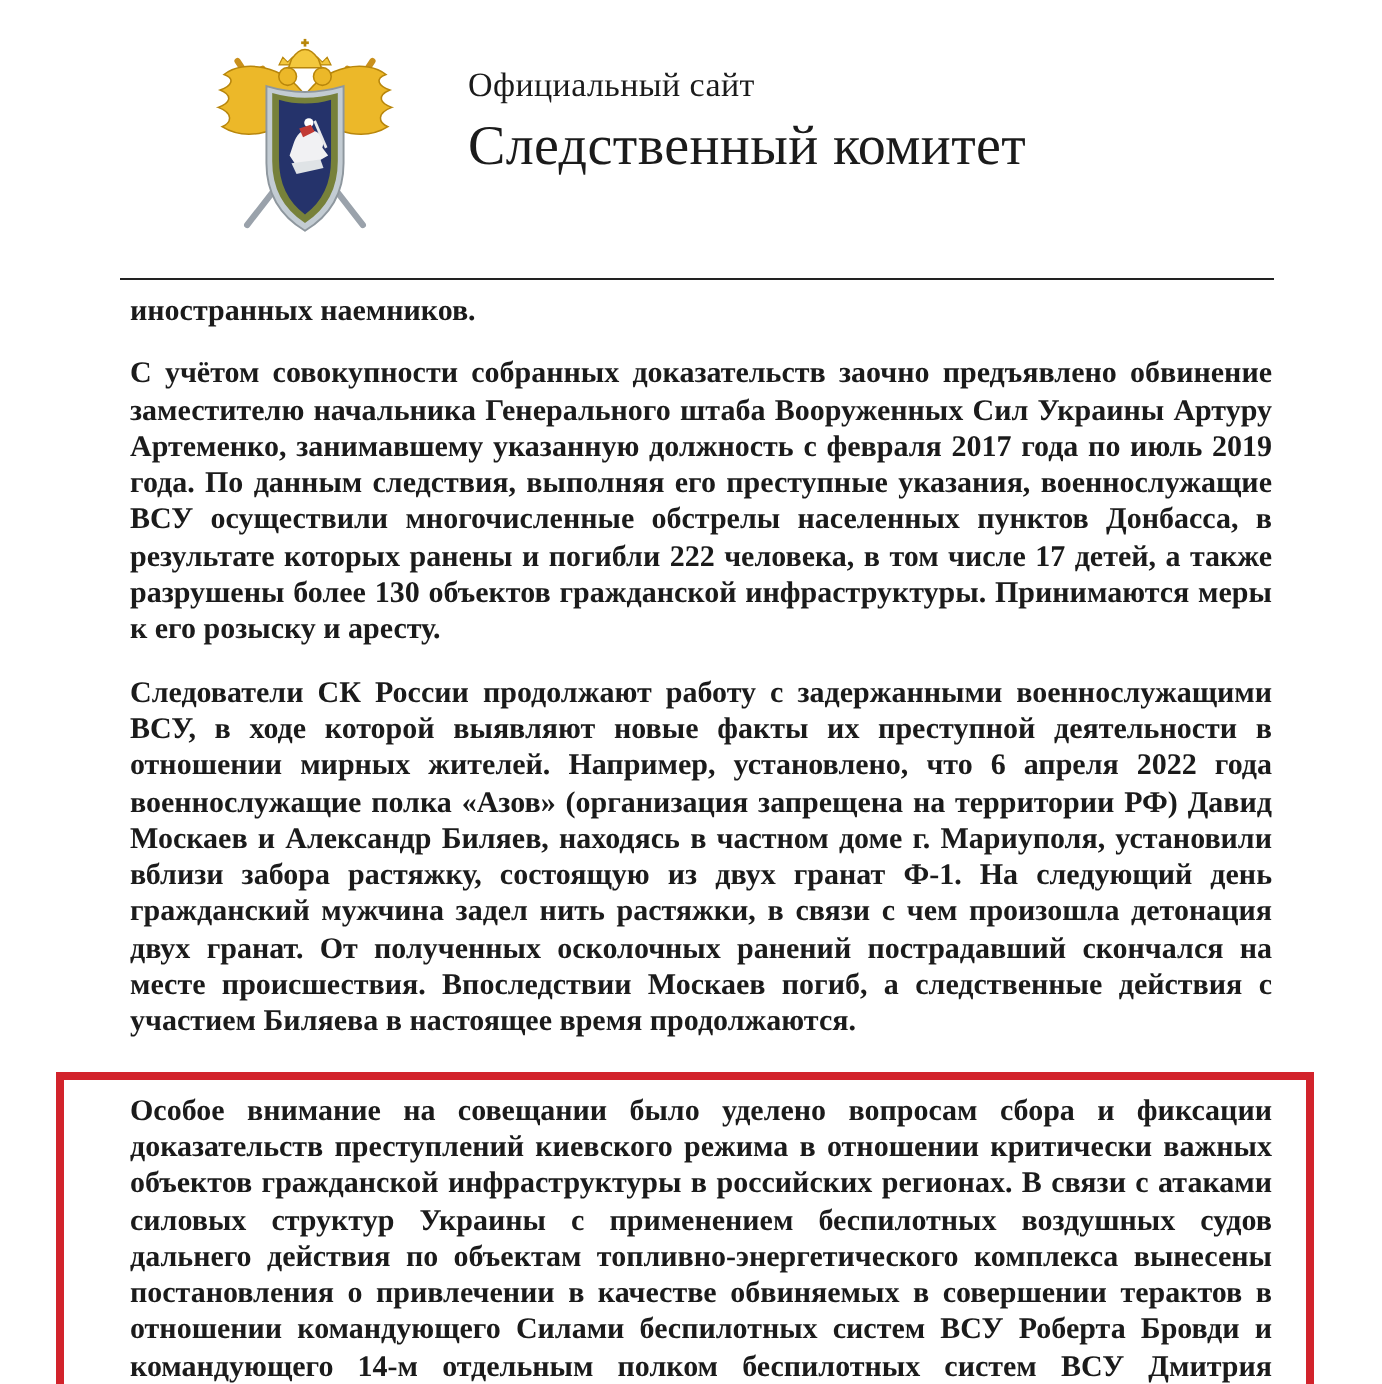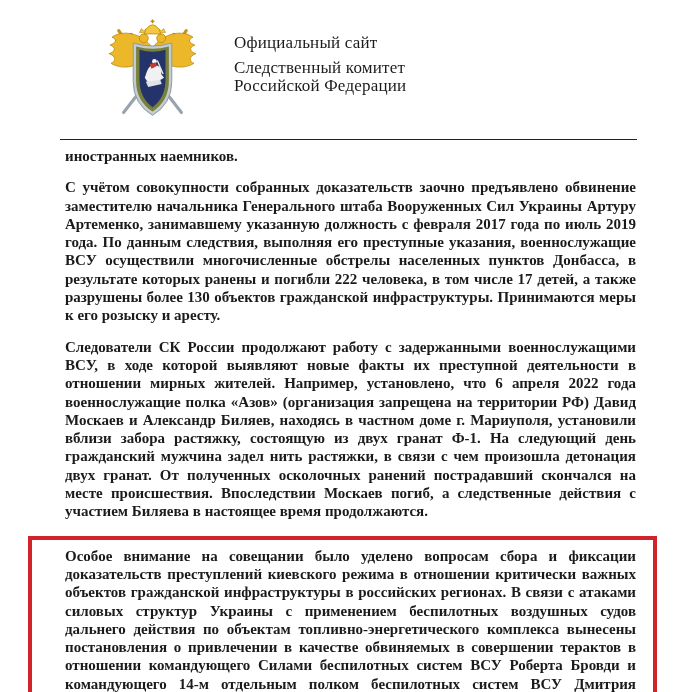--- a/index.html
+++ b/index.html
@@ -15,21 +15,21 @@
   body{
     width:691px;height:692px;background:#ffffff;
     font-family:"Liberation Serif","DejaVu Serif",serif;
     color:var(--text);overflow:hidden;
   }
   .page{width:691px;height:692px;position:relative;}
   header.site-header{display:flex;align-items:flex-start;padding:18px 0 0 104px;height:108px;}
   .emblem{width:97px;height:108px;flex:0 0 auto;}
   .titles{margin:15px 0 0 33px;}
   .site-label{font-size:17px;letter-spacing:.2px;}
-  .org-name{font-size:17px;line-height:1.07;margin:6px 0 0;font-weight:400;letter-spacing:.2px;}
+  .org-name{font-size:28px;line-height:1.07;margin:6px 0 0;font-weight:400;letter-spacing:.2px;}
   hr.rule{border:none;border-top:1.7px solid var(--rule);margin:13px 54px 0 60px;}
   main.article{padding:7px 55px 0 65px;font-size:15px;line-height:18.3px;text-align:justify;}
   main.article p{margin:0 0 13px 0;font-weight:bold;}
   .highlight-box{
     border:4px solid var(--highlight-border);
     margin:15px -21px 0 -37px;
     padding:7px 17px 7px 33px;
   }
   .highlight-box p{margin:0;}
 </style>
@@ -71,21 +71,21 @@
 
         <path d="M44,56 q3,-9 10,-7 q7,2 5,9 l3,4 -7,4 -9,2 -4,-6 Z" fill="#f1f1f3"></path>
         <circle cx="52" cy="45" r="2.4" fill="#ffffff"></circle>
         <path d="M47,48 l6,-2 2,3.5 -6,3 Z" fill="#c23a34"></path>
         <path d="M43,66 l15,-2 1.6,4.5 -14,3 Z" fill="#dfe3e6"></path>
         <line x1="55" y1="44" x2="61" y2="58" stroke="#e8e8ea" stroke-width="1.4"></line>
       </svg>
     </div>
     <div class="titles">
       <div class="site-label">Официальный сайт</div>
-      <h1 class="org-name"><span>Следственный комитет</span><br><span>Российской Федерации</span></h1>
+      <h1 class="org-name"><span>Следственный комитет</span><br></h1>
     </div>
   </header>
 
   <hr class="rule">
 
   <main class="article">
     <p>иностранных наемников.</p>
     <p>С учётом совокупности собранных доказательств заочно предъявлено обвинение заместителю начальника Генерального штаба Вооруженных Сил Украины Артуру Артеменко, занимавшему указанную должность с февраля 2017 года по июль 2019 года. По данным следствия, выполняя его преступные указания, военнослужащие ВСУ осуществили многочисленные обстрелы населенных пунктов Донбасса, в результате которых ранены и погибли 222 человека, в том числе 17 детей, а также разрушены более 130 объектов гражданской инфраструктуры. Принимаются меры к его розыску и аресту.</p>
     <p>Следователи СК России продолжают работу с задержанными военнослужащими ВСУ, в ходе которой выявляют новые факты их преступной деятельности в отношении мирных жителей. Например, установлено, что 6 апреля 2022 года военнослужащие полка «Азов» (организация запрещена на территории РФ) Давид Москаев и Александр Биляев, находясь в частном доме г. Мариуполя, установили вблизи забора растяжку, состоящую из двух гранат Ф-1. На следующий день гражданский мужчина задел нить растяжки, в связи с чем произошла детонация двух гранат. От полученных осколочных ранений пострадавший скончался на месте происшествия. Впоследствии Москаев погиб, а следственные действия с участием Биляева в настоящее время продолжаются.</p>
     <div class="highlight-box">

